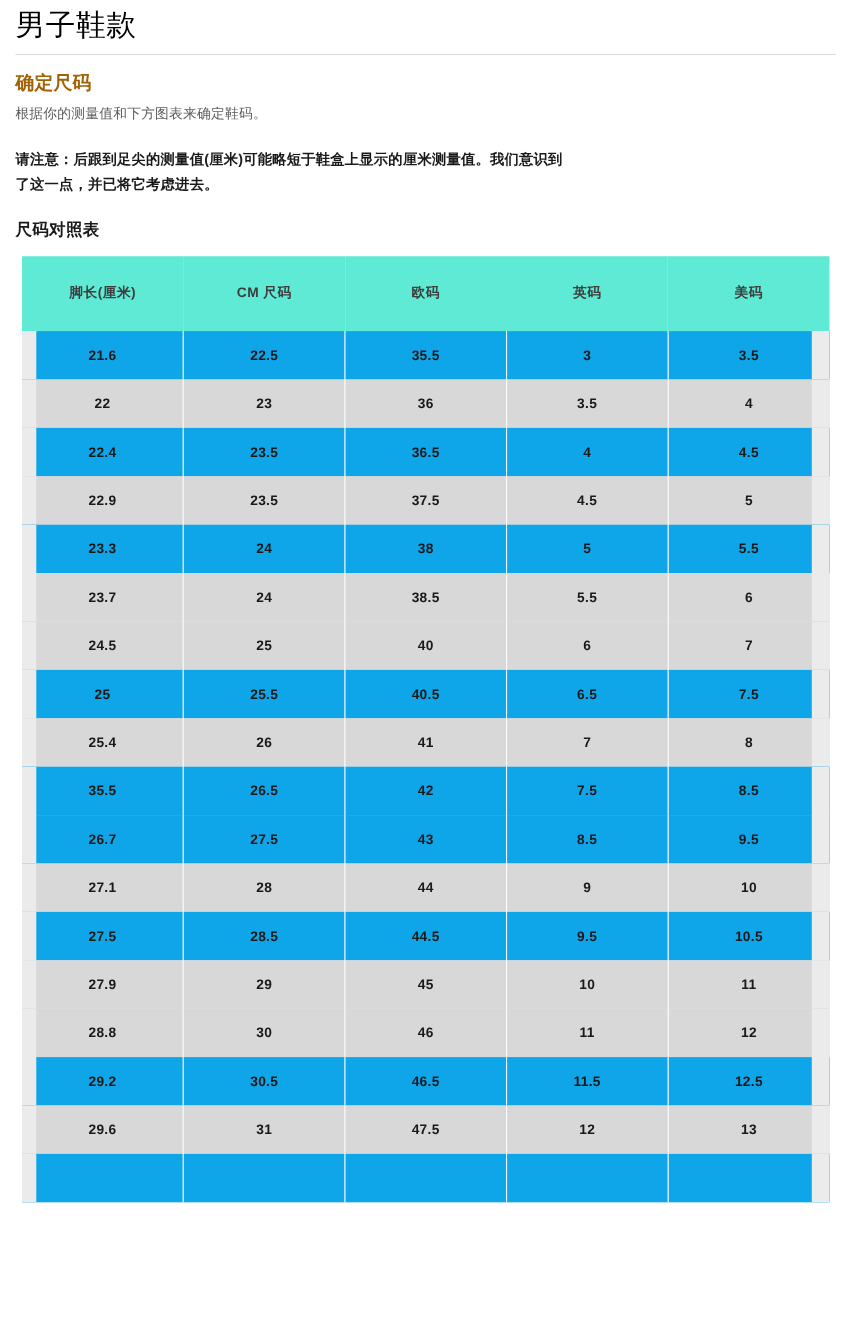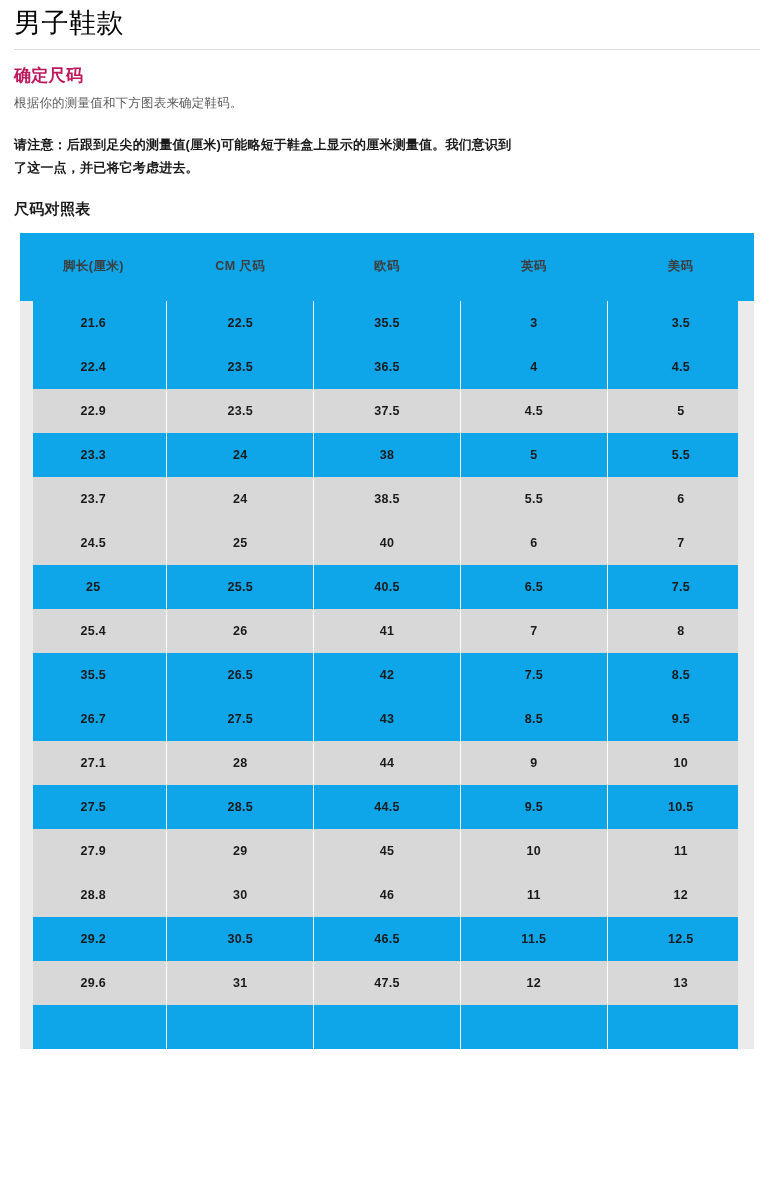--- a/index.html
+++ b/index.html
@@ -35,21 +35,21 @@
   .title-divider {
     height: 1px;
     background: #dcdcdc;
     margin: 0 0 14px 0;
   }
 
   
   .section-heading {
     font-size: 17px;
     font-weight: 600;
-    color: #be185d;
+    color: #a16207;
     margin: 0 0 8px 0;
     letter-spacing: 0.3px;
   }
   .section-sub {
     font-size: 12.5px;
     font-weight: 400;
     color: #5c5c5c;
     margin: 0 0 22px 0;
     letter-spacing: 0.2px;
   }
@@ -82,21 +82,21 @@
     border-collapse: collapse;
     table-layout: fixed;
   }
   .size-table th {
     height: 68px;
     vertical-align: middle;
     text-align: center;
     font-size: 12.5px;
     font-weight: 600;
     color: #3d3d3d;
-    background: #0ea5e9;
+    background: #5eead4;
     border: 0;
     letter-spacing: 0.4px;
     padding: 0;
   }
   .size-table td {
     height: 44px;
     vertical-align: middle;
     text-align: center;
     font-size: 12.5px;
     font-weight: 700;
@@ -147,20 +147,27 @@
           </tr>
       </thead>
       <tbody id="tbody-rows">
           <tr class="row-odd">
             <td>21.6</td>
             <td>22.5</td>
             <td>35.5</td>
             <td>3</td>
             <td>3.5</td>
           </tr>
+          <tr class="row-even">
+            <td>22</td>
+            <td>23</td>
+            <td>36</td>
+            <td>3.5</td>
+            <td>4</td>
+          </tr>
           <tr class="row-odd">
             <td>22.4</td>
             <td>23.5</td>
             <td>36.5</td>
             <td>4</td>
             <td>4.5</td>
           </tr>
           <tr class="row-even">
             <td>22.9</td>
             <td>23.5</td>

